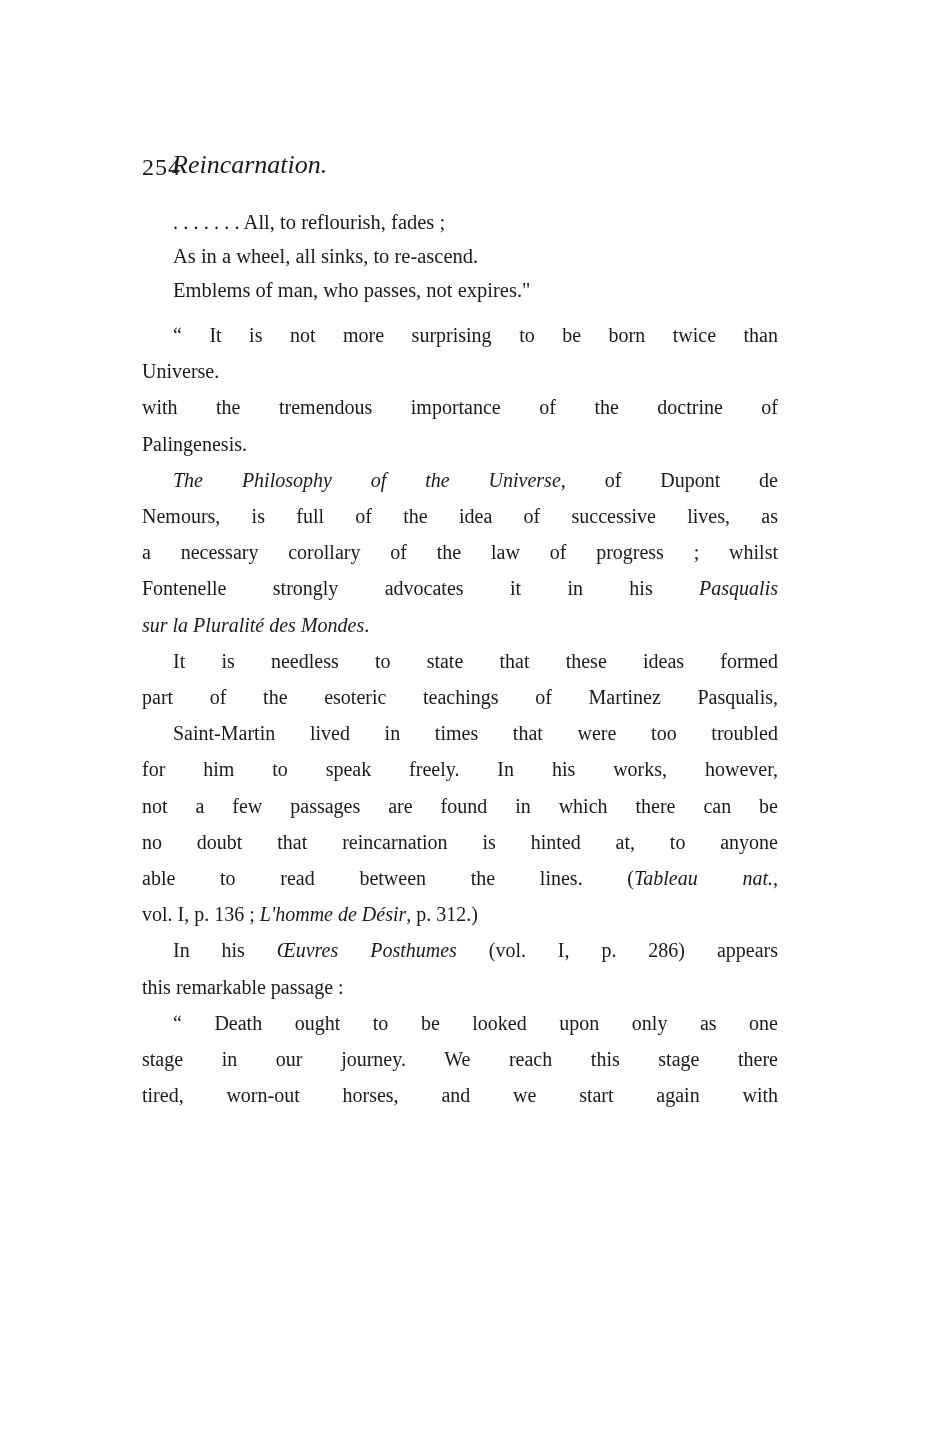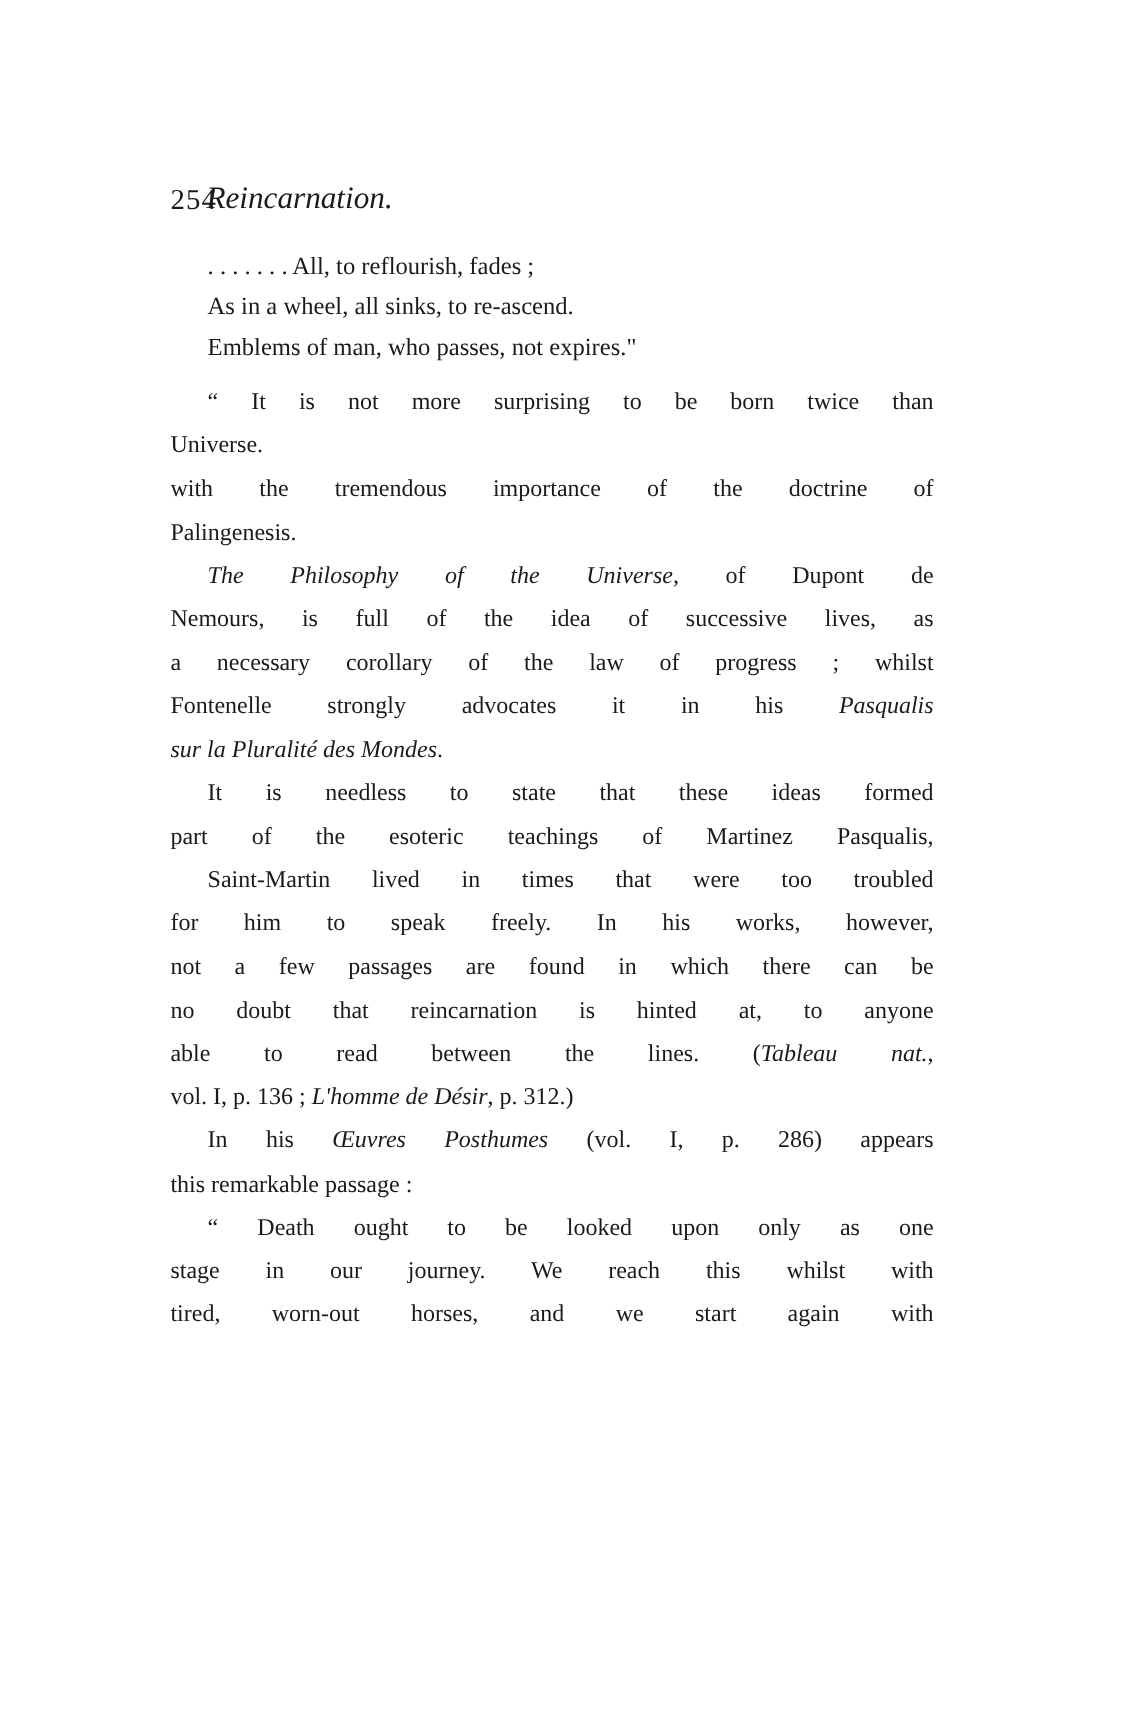--- a/index.html
+++ b/index.html
@@ -67,18 +67,18 @@
       <span class="ln last" style="text-indent:0"><span>vol. I, p. 136 ;  </span><i>L'homme de Désir</i><span>, p. 312.)</span></span>
     </p>
 
     <p class="para">
       <span class="ln"><span>In his </span><i>Œuvres Posthumes</i><span> (vol. I, p. 286) appears</span></span>
       <span class="ln last" style="text-indent:0">this remarkable passage :</span>
     </p>
 
     <p class="para">
       <span class="ln">“ Death ought to be looked upon only as one</span>
-      <span class="ln" style="text-indent:0">stage in our journey.  We reach this whilst with</span>
+      <span class="ln" style="text-indent:0">stage in our journey.  We reach this stage there</span>
       <span class="ln" style="text-indent:0">tired, worn-out  horses, and we start  again with</span>
     </p>
 
   </div>
 </div>
 
 </body></html>

